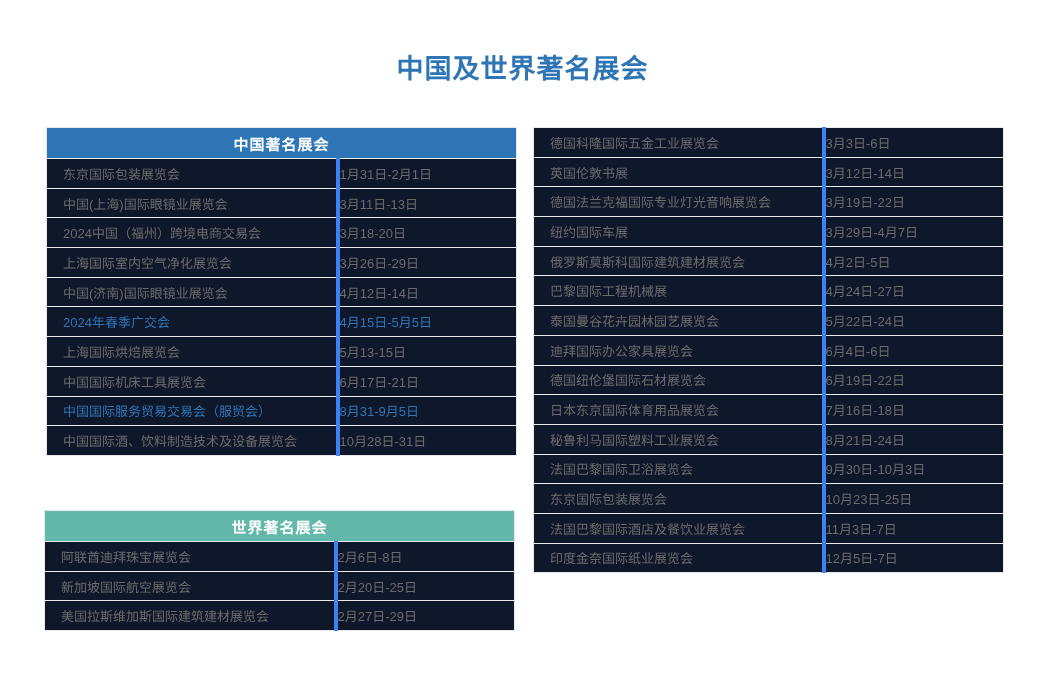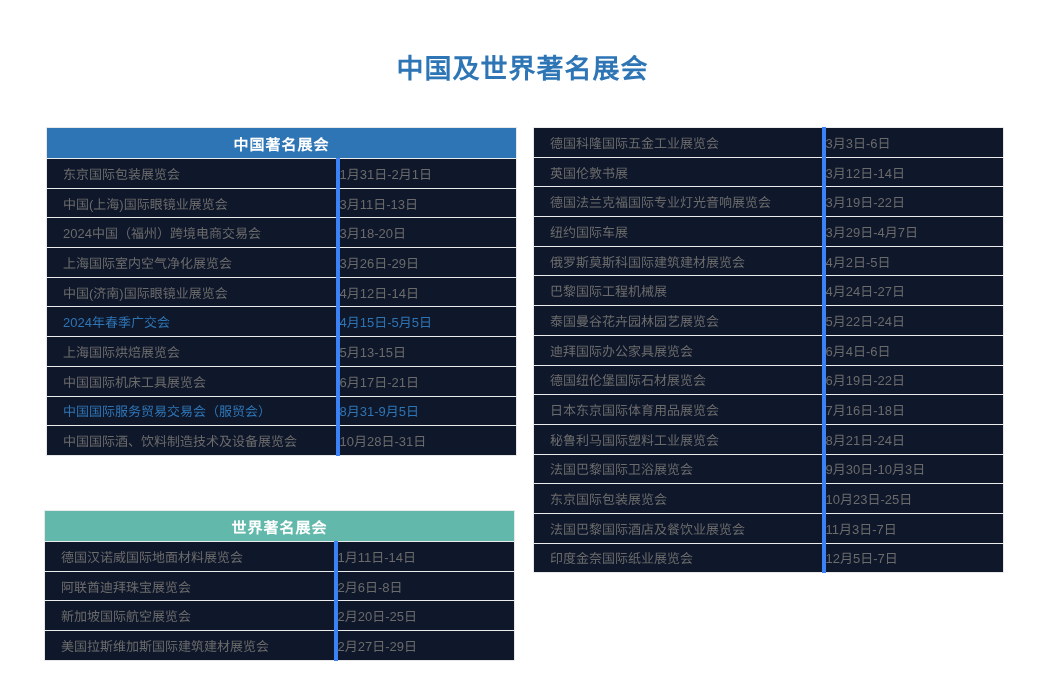--- a/index.html
+++ b/index.html
@@ -167,24 +167,20 @@
     <col class="col-name">
       <col class="col-date">
   </colgroup>
   <thead>
     <tr>
       <th class="hdr-cell hdr-green" colspan="2">世界著名展会</th>
     </tr>
   </thead>
   <tbody>
       <tr>
-        <td class="name-cell">德国汉诺威国际地面材料展览会</td>
-        <td class="date-cell">1月11日-14日</td>
-      </tr>
-      <tr>
         <td class="name-cell">阿联酋迪拜珠宝展览会</td>
         <td class="date-cell">2月6日-8日</td>
       </tr>
       <tr>
         <td class="name-cell">新加坡国际航空展览会</td>
         <td class="date-cell">2月20日-25日</td>
       </tr>
       <tr>
         <td class="name-cell">美国拉斯维加斯国际建筑建材展览会</td>
         <td class="date-cell">2月27日-29日</td>

